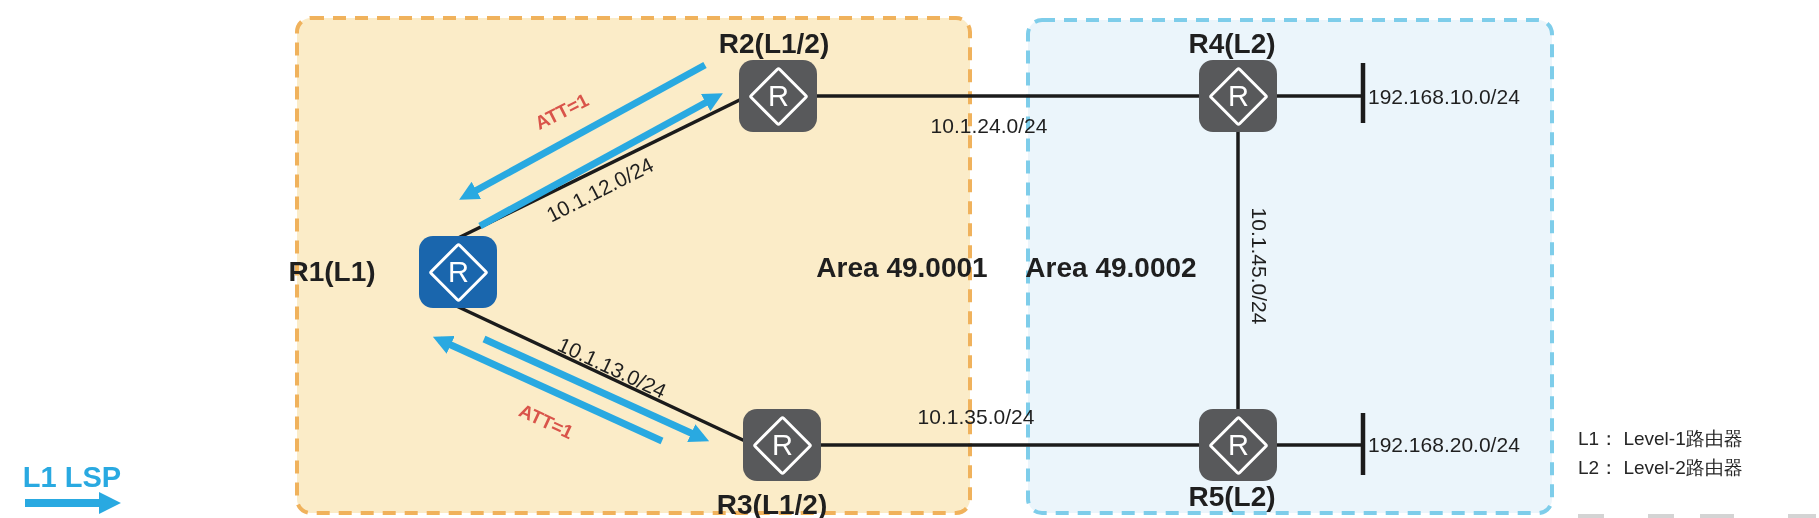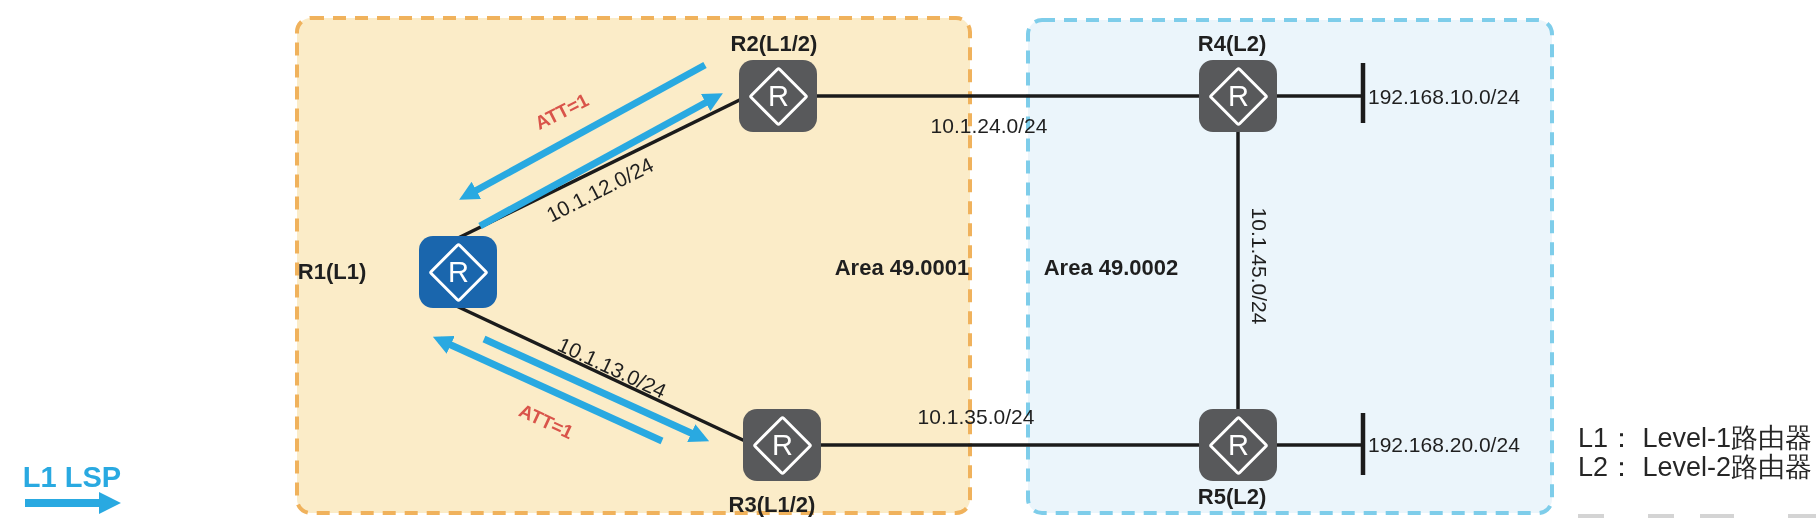--- a/index.html
+++ b/index.html
@@ -12,35 +12,35 @@
     color:#1f1f1f;
   }
   .stage svg{position:absolute;left:0;top:0;}
   .lbl{
     position:absolute;
     white-space:nowrap;
     font-size:21px;
     color:#1f1f1f;
     transform:translate(-50%,-50%);
   }
-  .bold{font-weight:bold;font-size:22px;}
+  .bold{font-weight:bold;font-size:28px;}
   .att{
     font-size:19px;
     font-weight:bold;
     color:#d9544a;
   }
   .lsp-label{
     font-size:29px;
     font-weight:bold;
     color:#29a9e1;
   }
   .legend{
     position:absolute;
     left:1578px;top:424px;
-    font-size:27px;
+    font-size:19px;
     line-height:29px;
     color:#262626;
     white-space:nowrap;
   }
   .router{
     position:absolute;
     width:78px;height:72px;
     border-radius:14px;
     display:flex;align-items:center;justify-content:center;
   }

